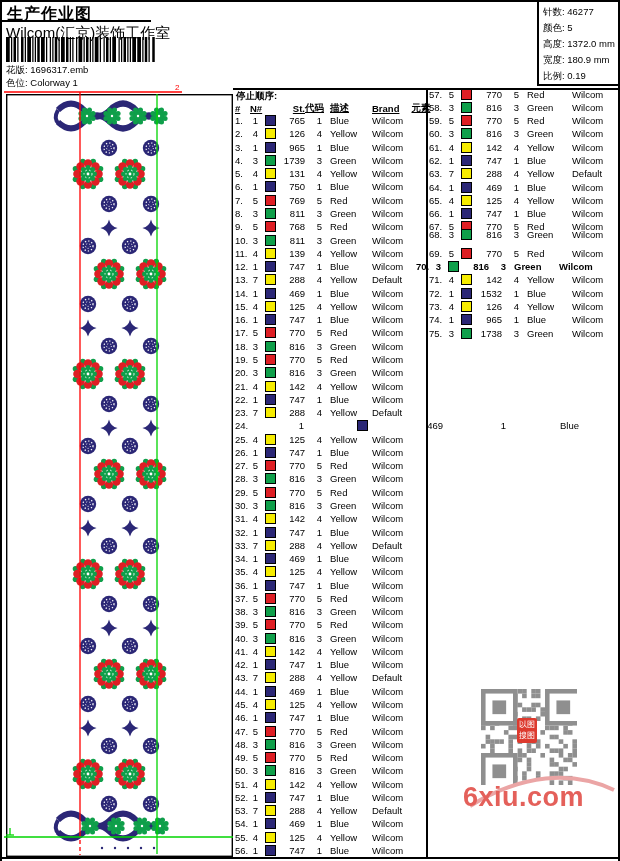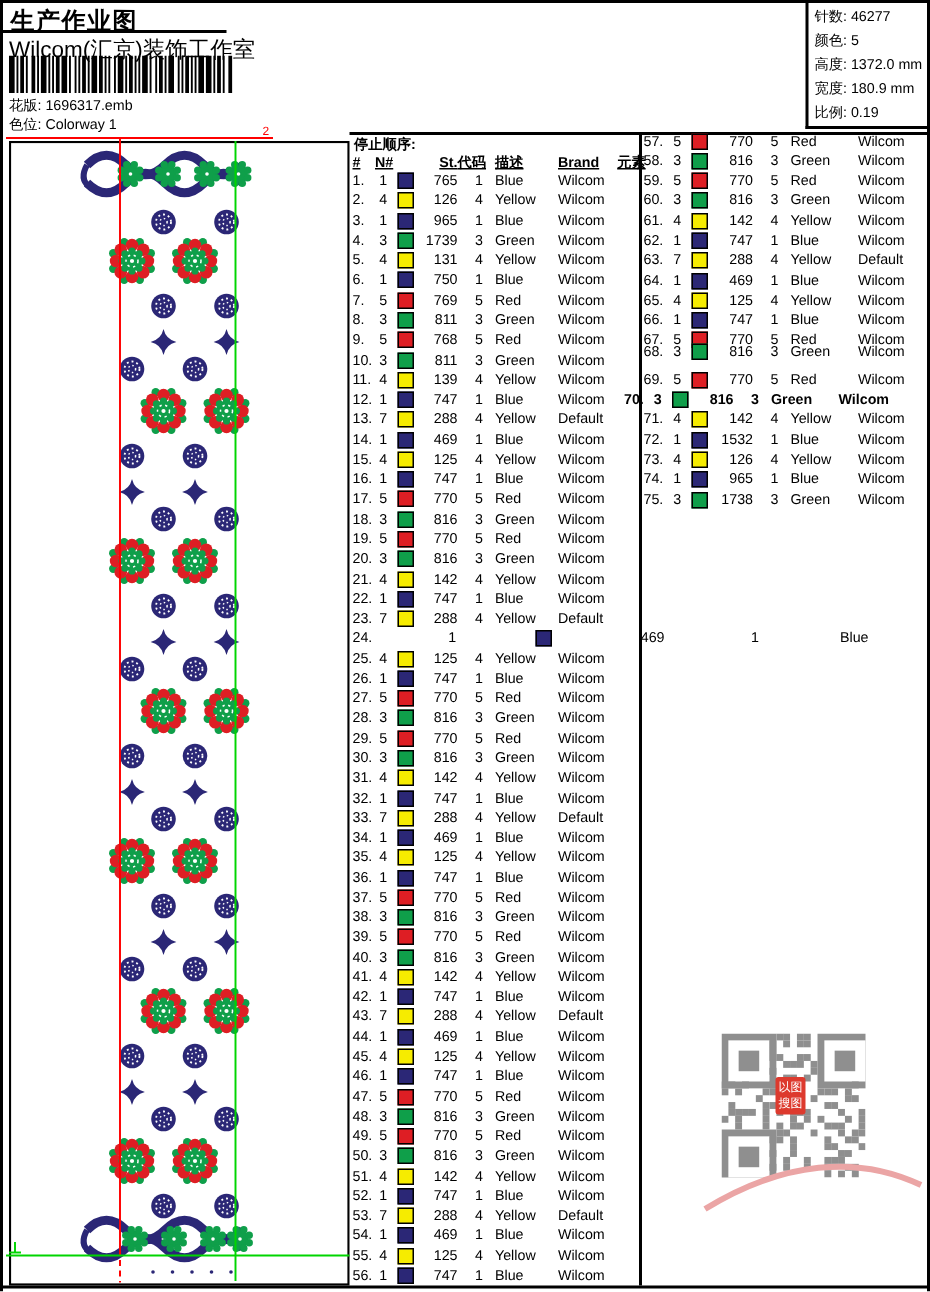--- a/index.html
+++ b/index.html
@@ -1625,14 +1625,15 @@
       <rect x="2.2857142857142856" y="66.28571428571429" width="32" height="32" fill="none" stroke="#8f8f8f" stroke-width="4.571428571428571"></rect>
       <rect x="11.428571428571427" y="75.42857142857143" width="13.714285714285714" height="13.714285714285714" fill="#8f8f8f"></rect>
     </svg>
   <div class="abs stamp">
     <div>以图</div>
     <div>搜图</div>
   </div>
   <svg class="abs wm-swoosh" width="164" height="60">
     <path d="M10,52 C62,20 112,16 154,36" stroke="#eba5a5" stroke-width="4" fill="none"></path>
   </svg>
+  <div class="abs wm-text">6xiu.com</div>
 
 </div>
 
 </body></html>

